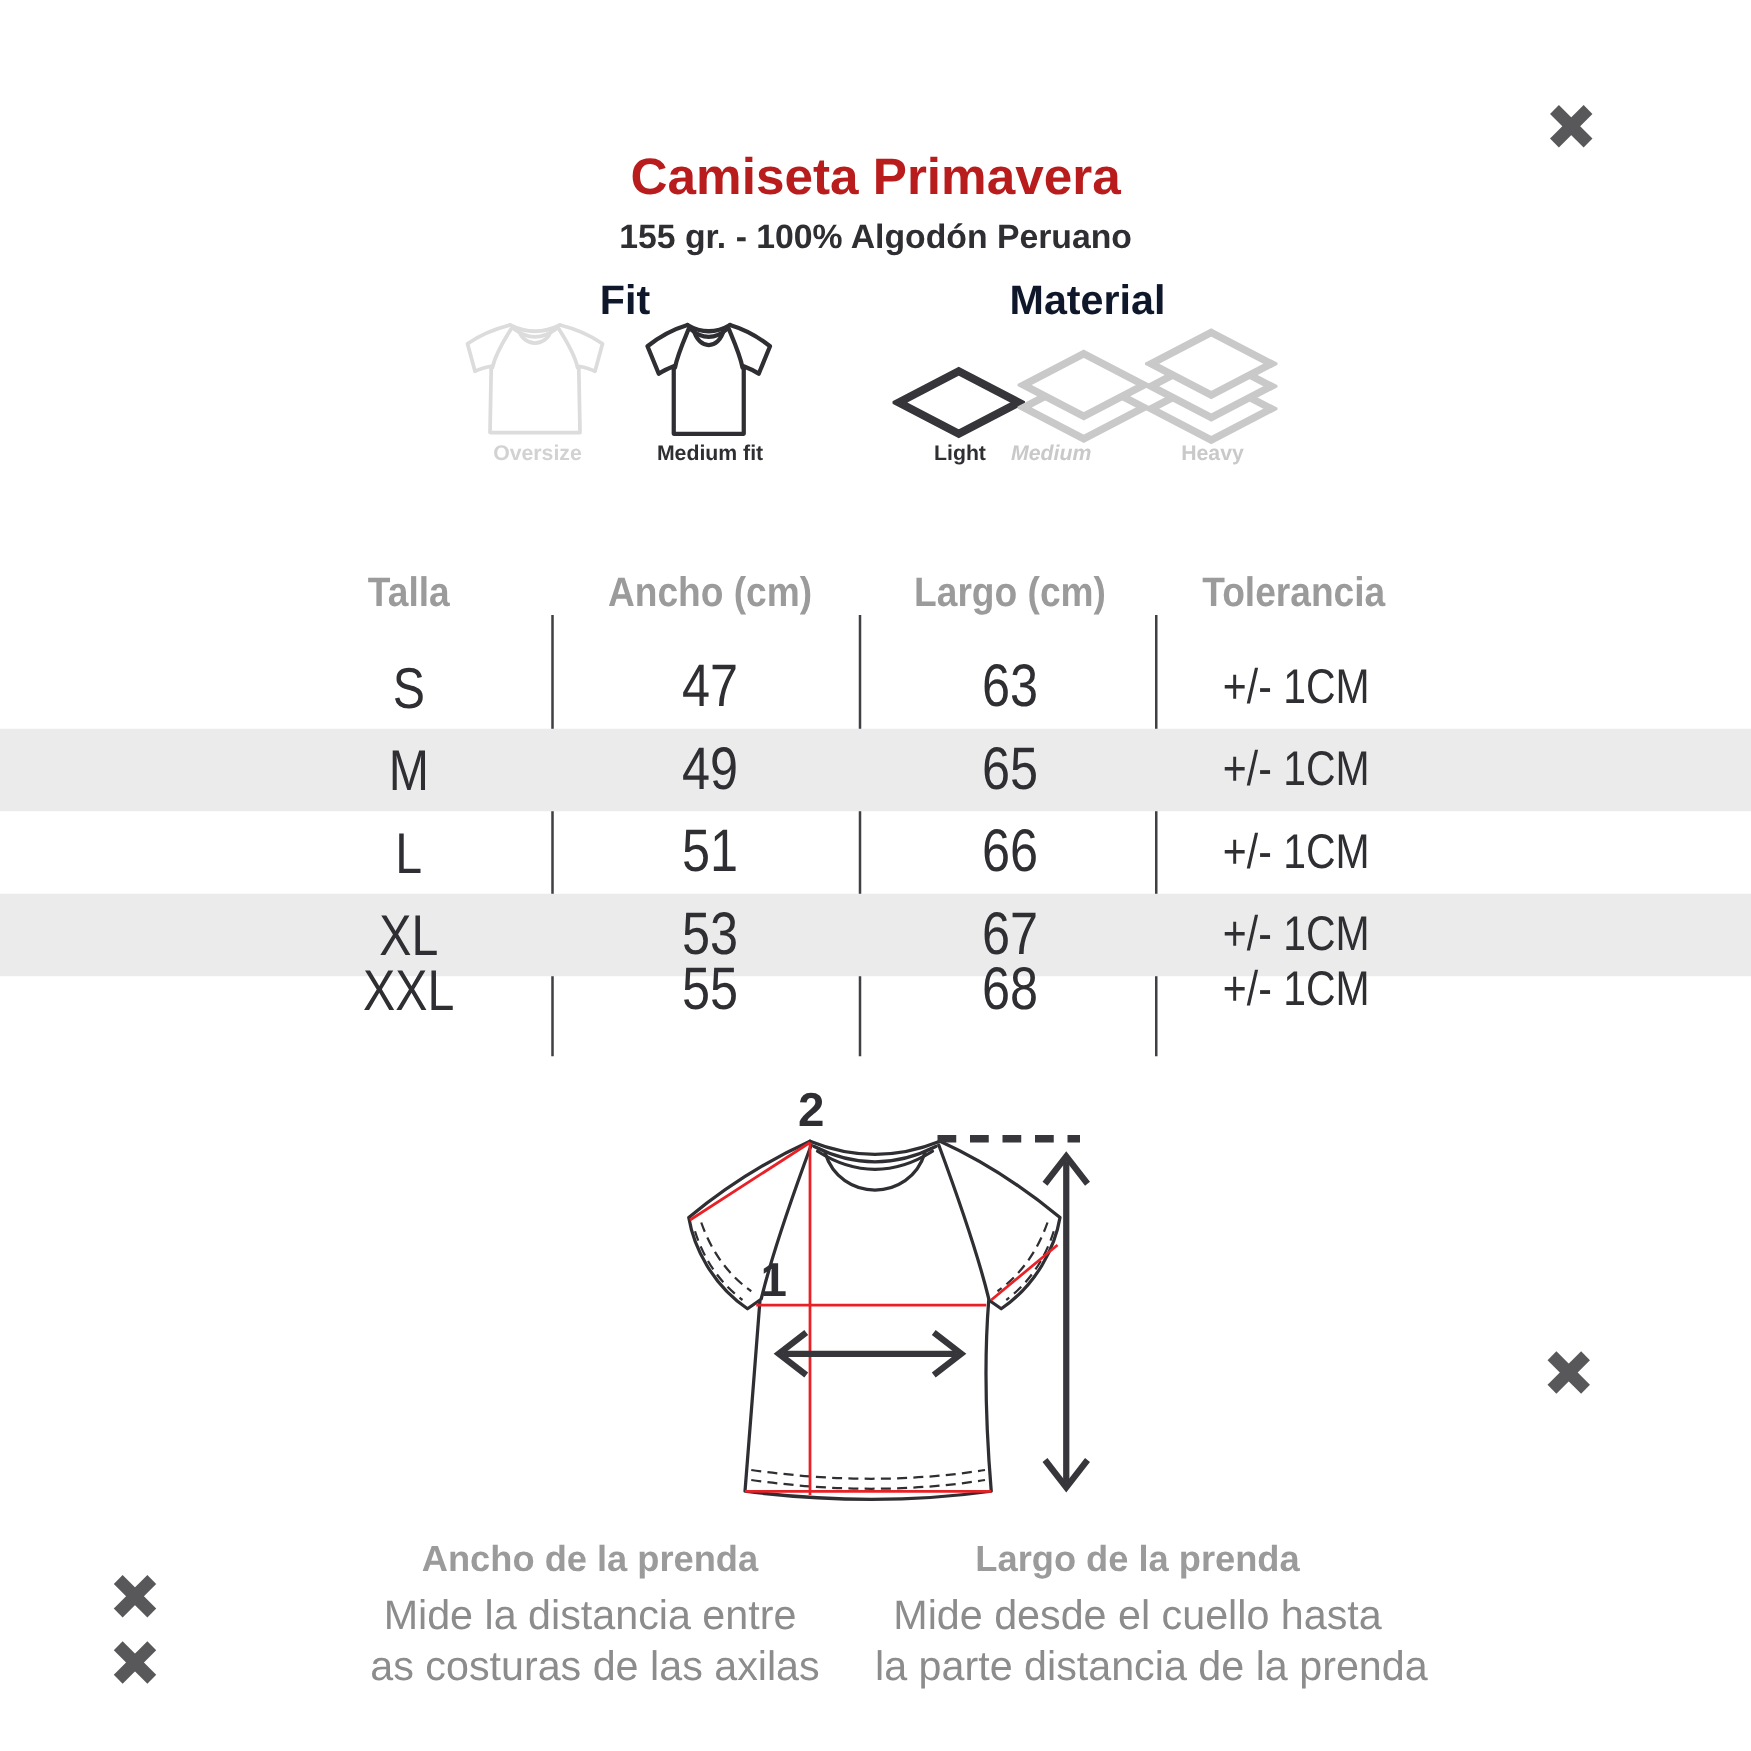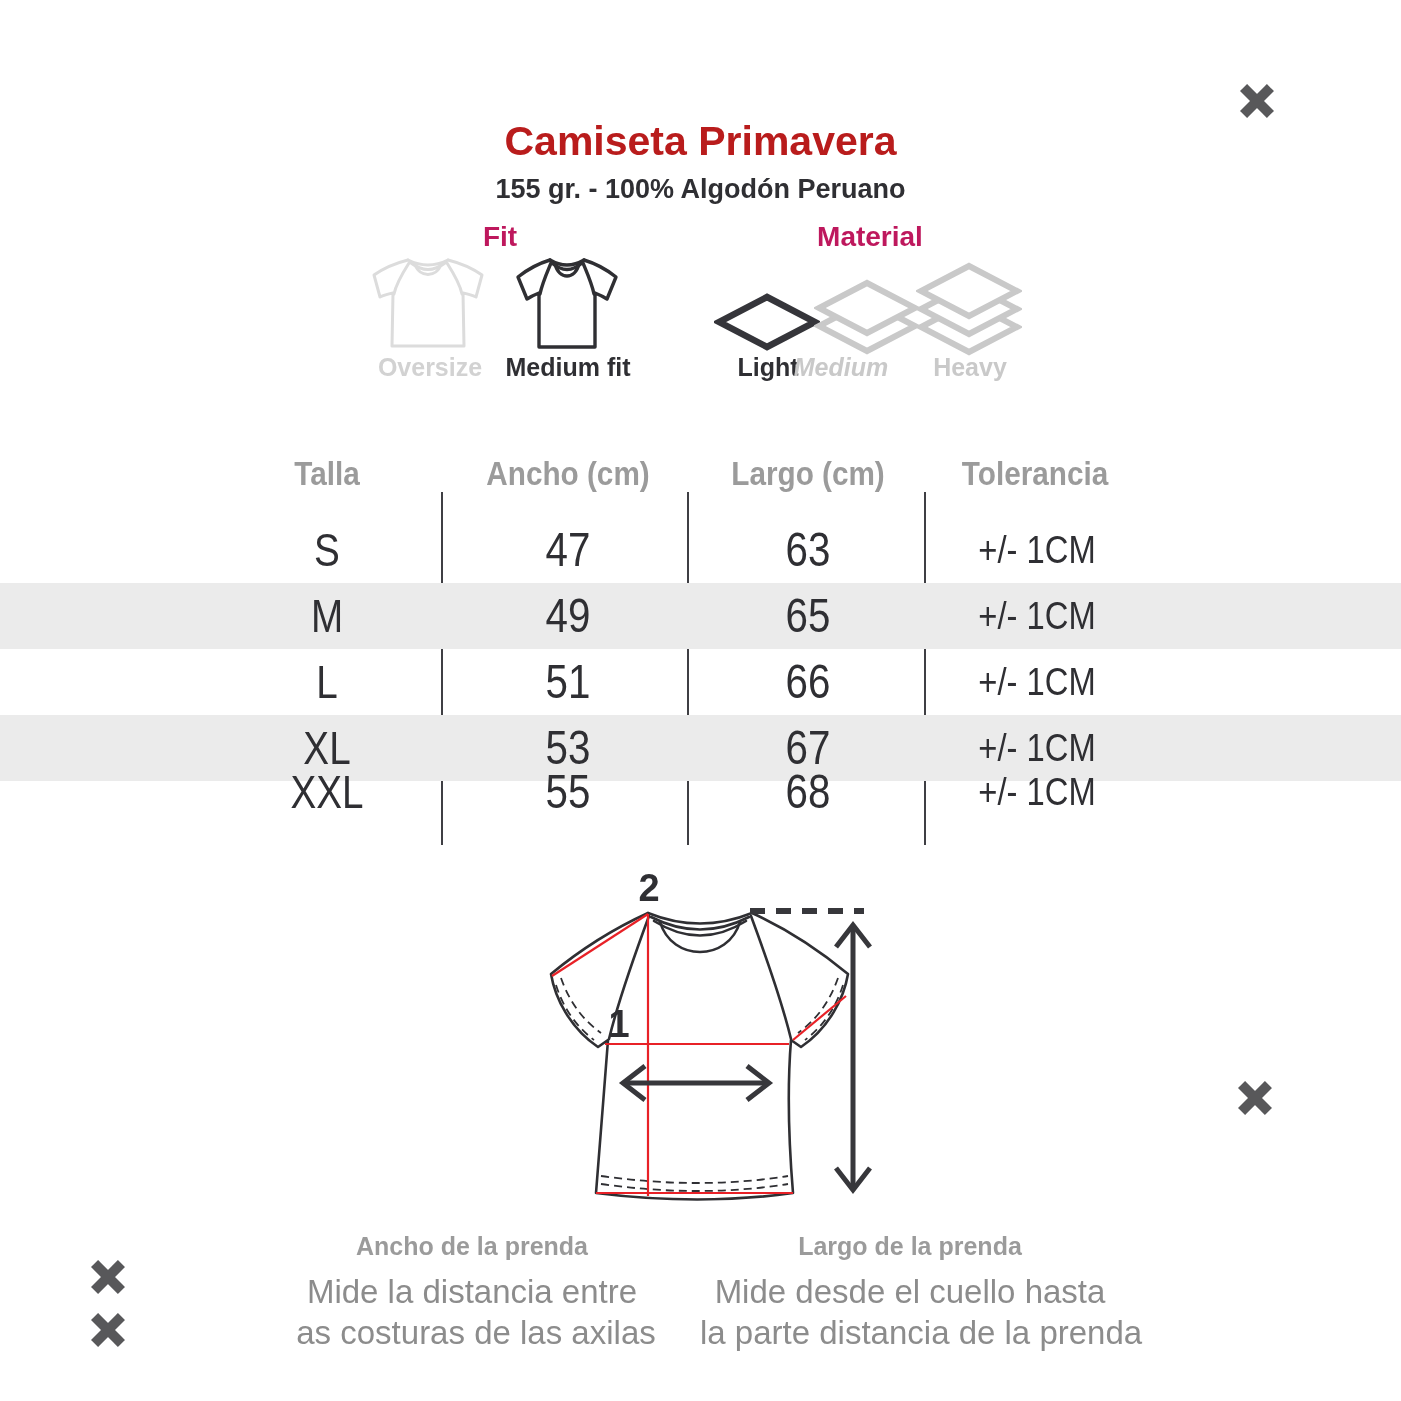--- a/index.html
+++ b/index.html
@@ -8,42 +8,42 @@
     font-family:"Liberation Sans", sans-serif;color:#2f2f33;
   }
   .abs{position:absolute;}
   .ctr{left:0;right:0;text-align:center;}
 
   
   .title{top:118px;font-size:41px;font-weight:bold;color:#b91c1c;letter-spacing:0px;}
   .subtitle{top:174px;font-size:27px;font-weight:bold;color:#2f2f33;}
 
   
-  .seclabel{font-size:28px;font-weight:bold;color:#be185d;text-align:center;}
-  .optlabel{font-size:25px;font-weight:bold;text-align:center;white-space:nowrap;}
+  .seclabel{font-size:33px;font-weight:bold;color:#0f172a;text-align:center;}
+  .optlabel{font-size:17px;font-weight:bold;text-align:center;white-space:nowrap;}
   .grey-l{color:#d2d2d2;}
   .grey-m{color:#c9c9c9;}
   .dark{color:#2f2f33;}
 
   
   .trow{position:absolute;left:0;width:1401px;height:66px;}
   .striped{background:#ebebeb;}
   .cell{position:absolute;top:0;line-height:66px;white-space:nowrap;
         transform:translateX(-50%) scaleX(0.84);color:#2f2f33;}
   .c1{left:327px;font-size:46px;}
   .c2{left:568px;font-size:48px;}
   .c3{left:808px;font-size:48px;}
   .c4{left:1037px;font-size:39px;}
   .th{position:absolute;top:0;line-height:40px;white-space:nowrap;font-weight:bold;
       color:#9b9b9b;font-size:33px;transform:translateX(-50%) scaleX(0.9);}
   .h1{left:327px;} .h2{left:568px;} .h3{left:808px;} .h4{left:1035px;}
   .vline{position:absolute;width:2px;background:#3f3f44;top:492px;height:353px;}
 
   
-  .cap-title{font-size:25px;font-weight:bold;color:#9b9b9b;text-align:center;white-space:nowrap;}
+  .cap-title{font-size:29px;font-weight:bold;color:#9b9b9b;text-align:center;white-space:nowrap;}
   .cap-line{font-size:33px;color:#8c8c8c;text-align:center;white-space:nowrap;}
 
   
   .xmark{position:absolute;width:38px;height:38px;}
   .xmark::before,.xmark::after{content:"";position:absolute;left:0;top:14px;width:38px;height:10px;background:#58585a;}
   .xmark::before{transform:rotate(45deg);}
   .xmark::after{transform:rotate(-45deg);}
 
   svg text{font-family:"Liberation Sans", sans-serif;}
 </style>

